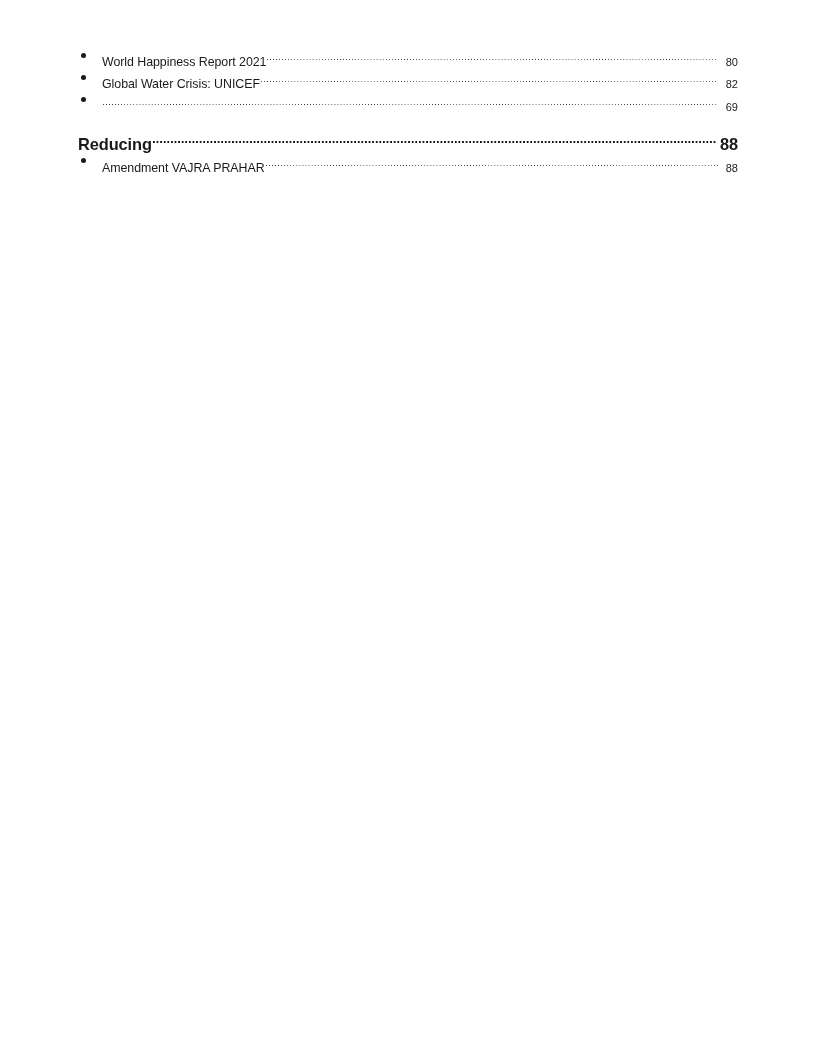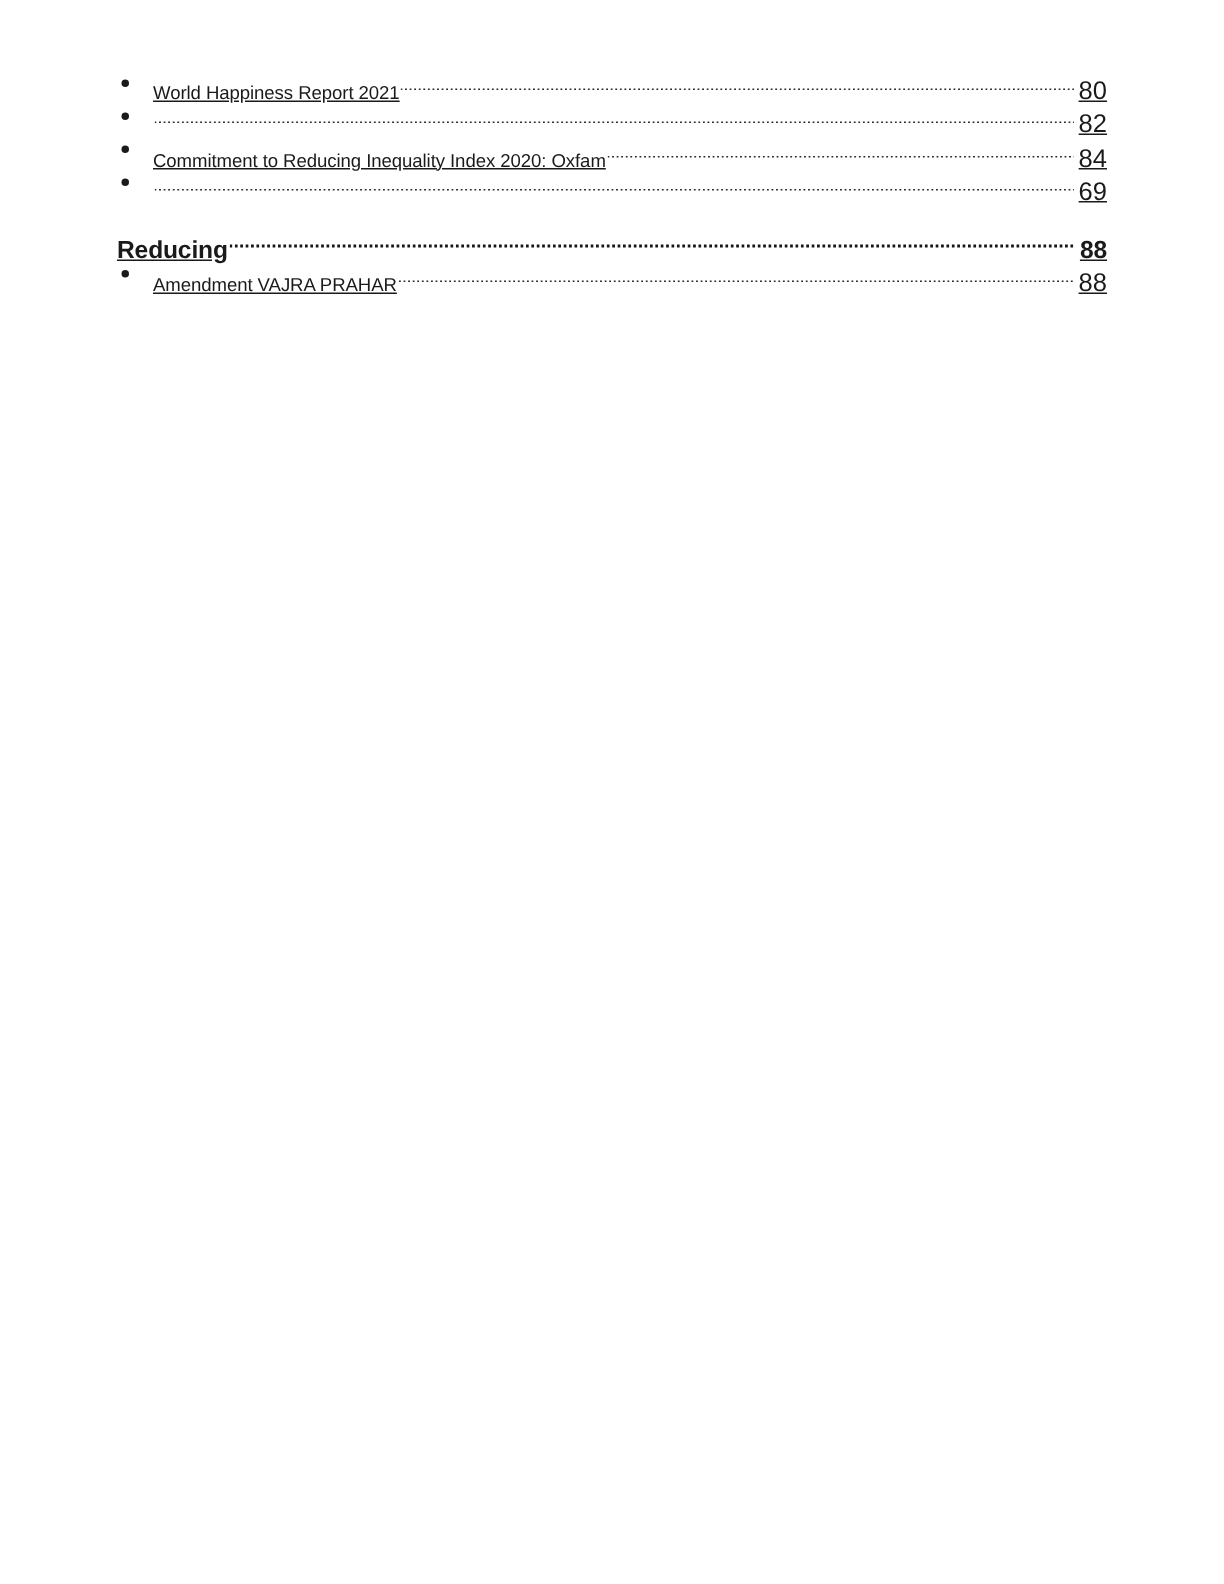--- a/index.html
+++ b/index.html
@@ -22,21 +22,20 @@
     height: 1056px;
     background: #ffffff;
     box-sizing: border-box;
   }
 
   #toc {
     position: absolute;
     left: 78px;
     top: 44px;
     width: 660px;
-    text-decoration: underline;
   }
 
   
   .entry {
     display: flex;
     align-items: baseline;
     width: 100%;
     box-sizing: border-box;
   }
 
@@ -89,21 +88,21 @@
     height: 1px;
     background-image: radial-gradient(circle at 0.5px 0.5px, #2a2a2a 0.5px, rgba(0,0,0,0) 0.6px);
     background-size: 3.05px 1px;
     background-repeat: repeat-x;
   }
 
   .entry-page {
     flex: 0 0 auto;
     white-space: nowrap;
     text-align: right;
-    font-size: 17px;
+    font-size: 11px;
     line-height: 22.2px;
     color: #1a1a1a;
     padding-left: 2px;
     min-width: 17px;
   }
 
   
   .entry.level-section {
     height: 26px;
     font-size: 16.4px;
@@ -140,30 +139,23 @@
           <span class="bullet-dot"></span>
         </span>
         <span class="entry-title">World Happiness Report 2021</span>
         <span class="leader"></span>
         <span class="entry-page">80</span>
       </div>
       <div class="entry level-bullet">
         <span class="bullet-col">
           <span class="bullet-dot"></span>
         </span>
+        <span class="entry-title">Global Water Crisis: UNICEF</span>
         <span class="leader"></span>
         <span class="entry-page">82</span>
-      </div>
-      <div class="entry level-bullet">
-        <span class="bullet-col">
-          <span class="bullet-dot"></span>
-        </span>
-        <span class="entry-title">Commitment to Reducing Inequality Index 2020: Oxfam</span>
-        <span class="leader"></span>
-        <span class="entry-page">84</span>
       </div>
       <div class="entry level-bullet">
         <span class="bullet-col">
           <span class="bullet-dot"></span>
         </span>
         <span class="leader"></span>
         <span class="entry-page">69</span>
       </div>
       <div class="entry level-section">
         <span class="entry-title">Reducing</span>

